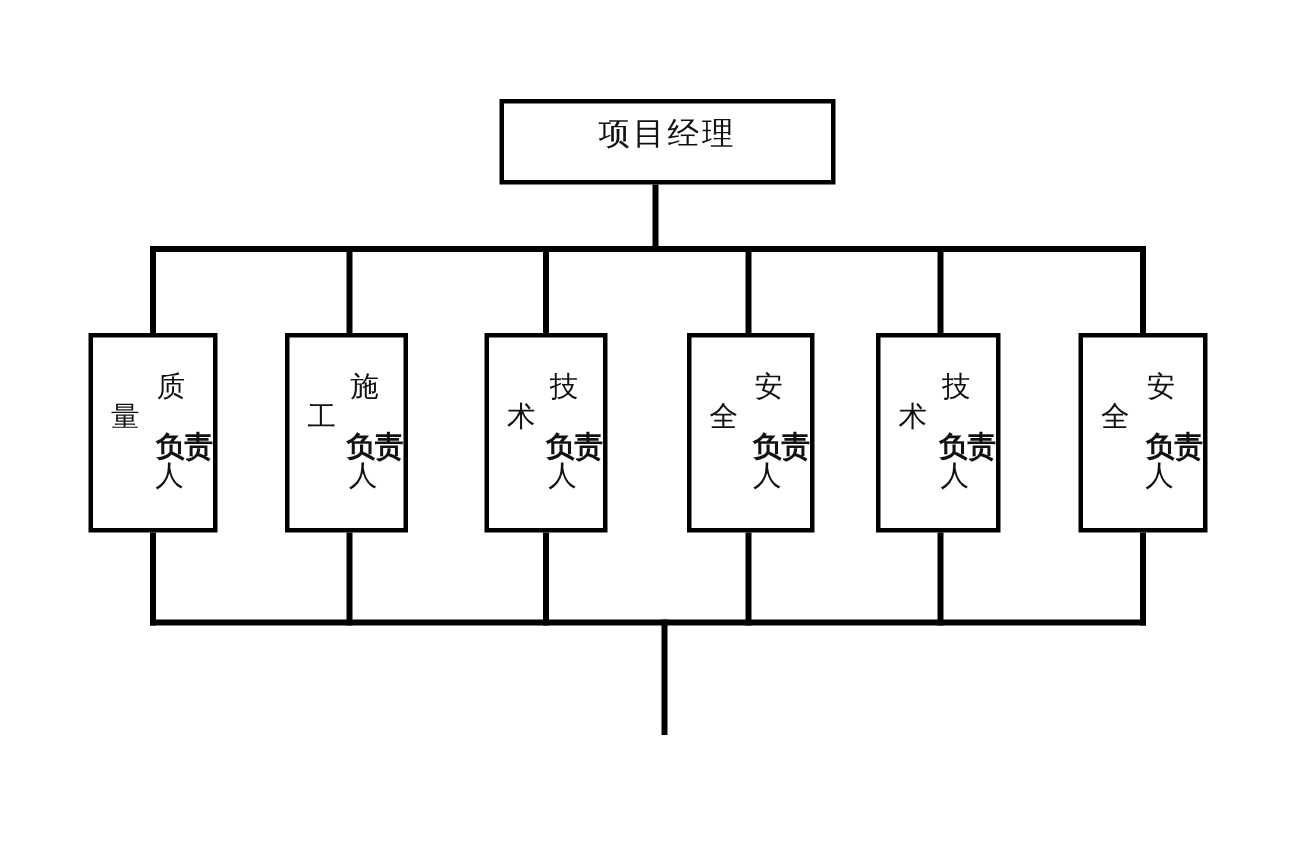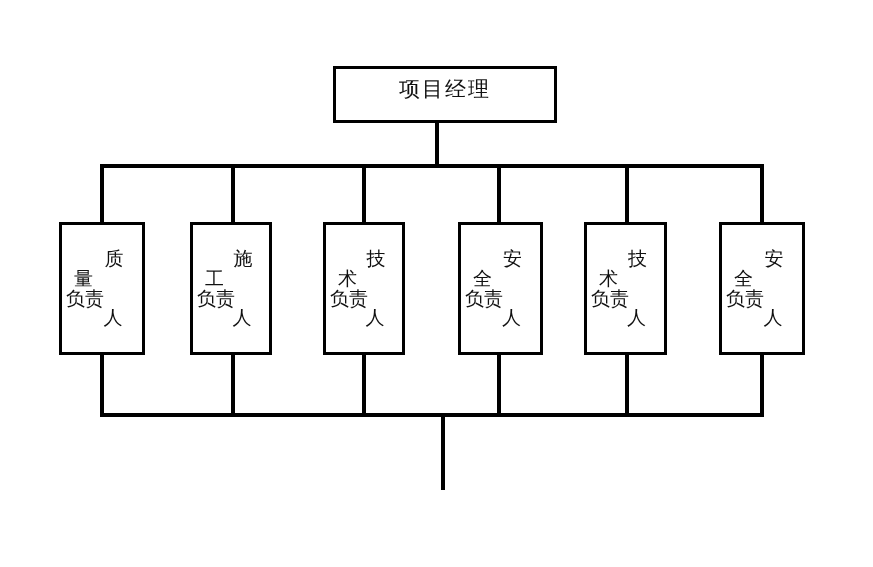--- a/index.html
+++ b/index.html
@@ -47,21 +47,21 @@
     font-size: 19px;
     line-height: 1.03;
     color: #111111;
   }
   .stack-line {
     display: block;
     white-space: nowrap;
   }
   .ln-a { text-align: center; padding-left: 24px; }
   .ln-b { text-align: left;   padding-left: 12px; }
-  .ln-c { text-align: left; padding-left: 4px;  }
+  .ln-c { text-align: right; padding-left: 4px; font-weight: bold;  }
   .ln-d { text-align: center; padding-left: 22px; }
 
   
   .line-h {
     position: absolute;
     height: 4px;
     background: #000000;
     z-index: 2;
   }
   .line-v {

